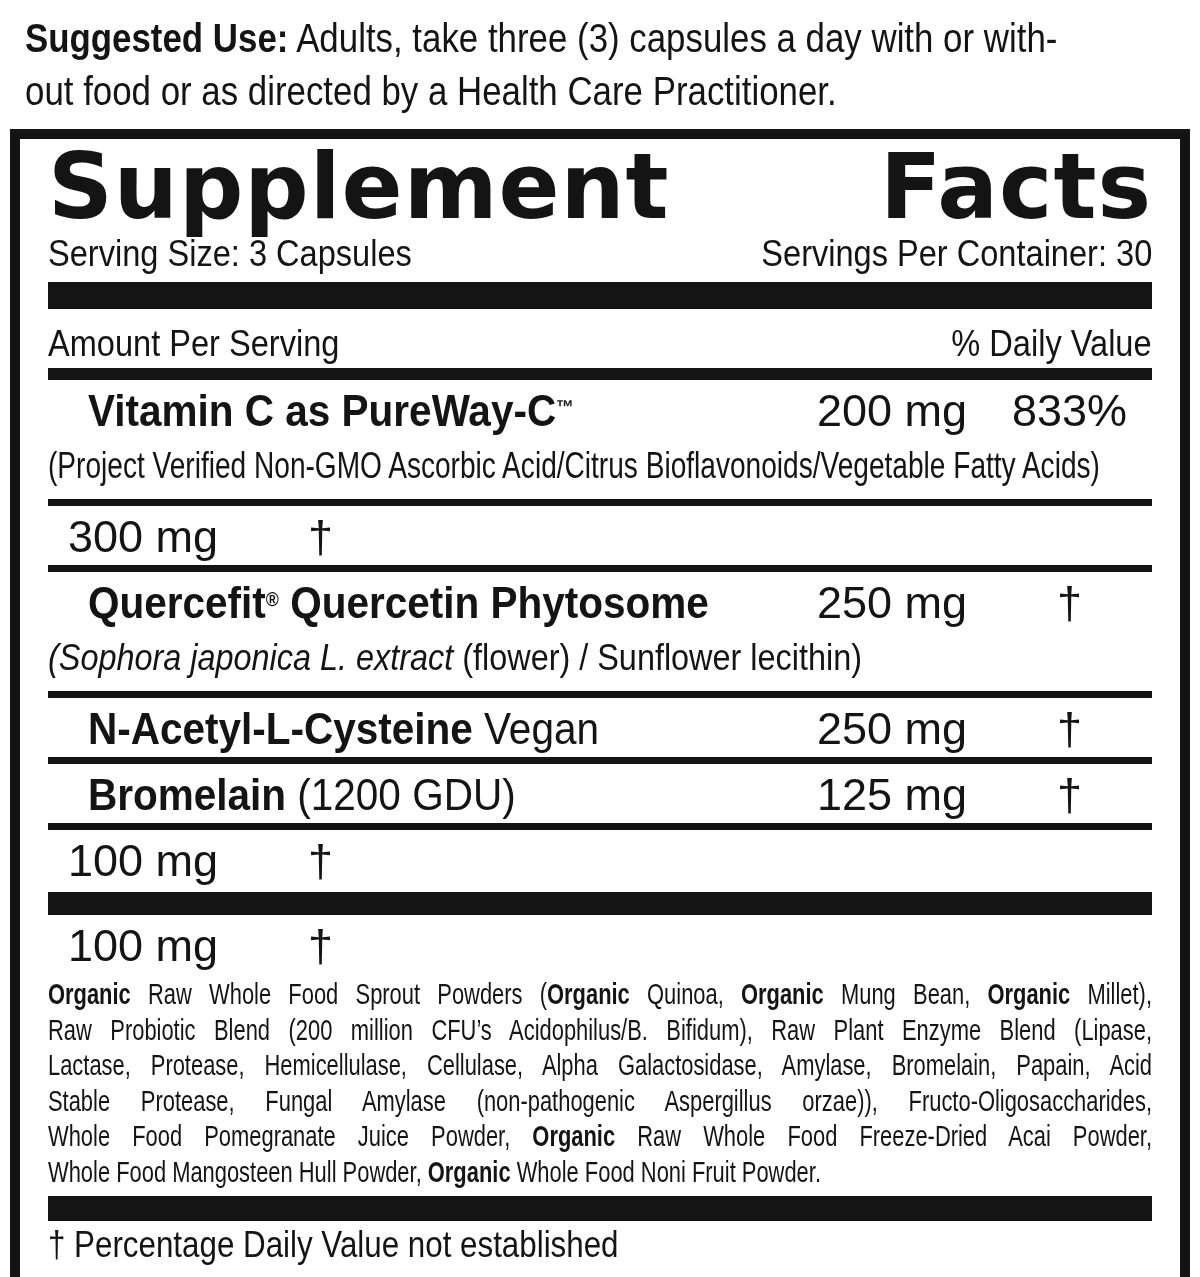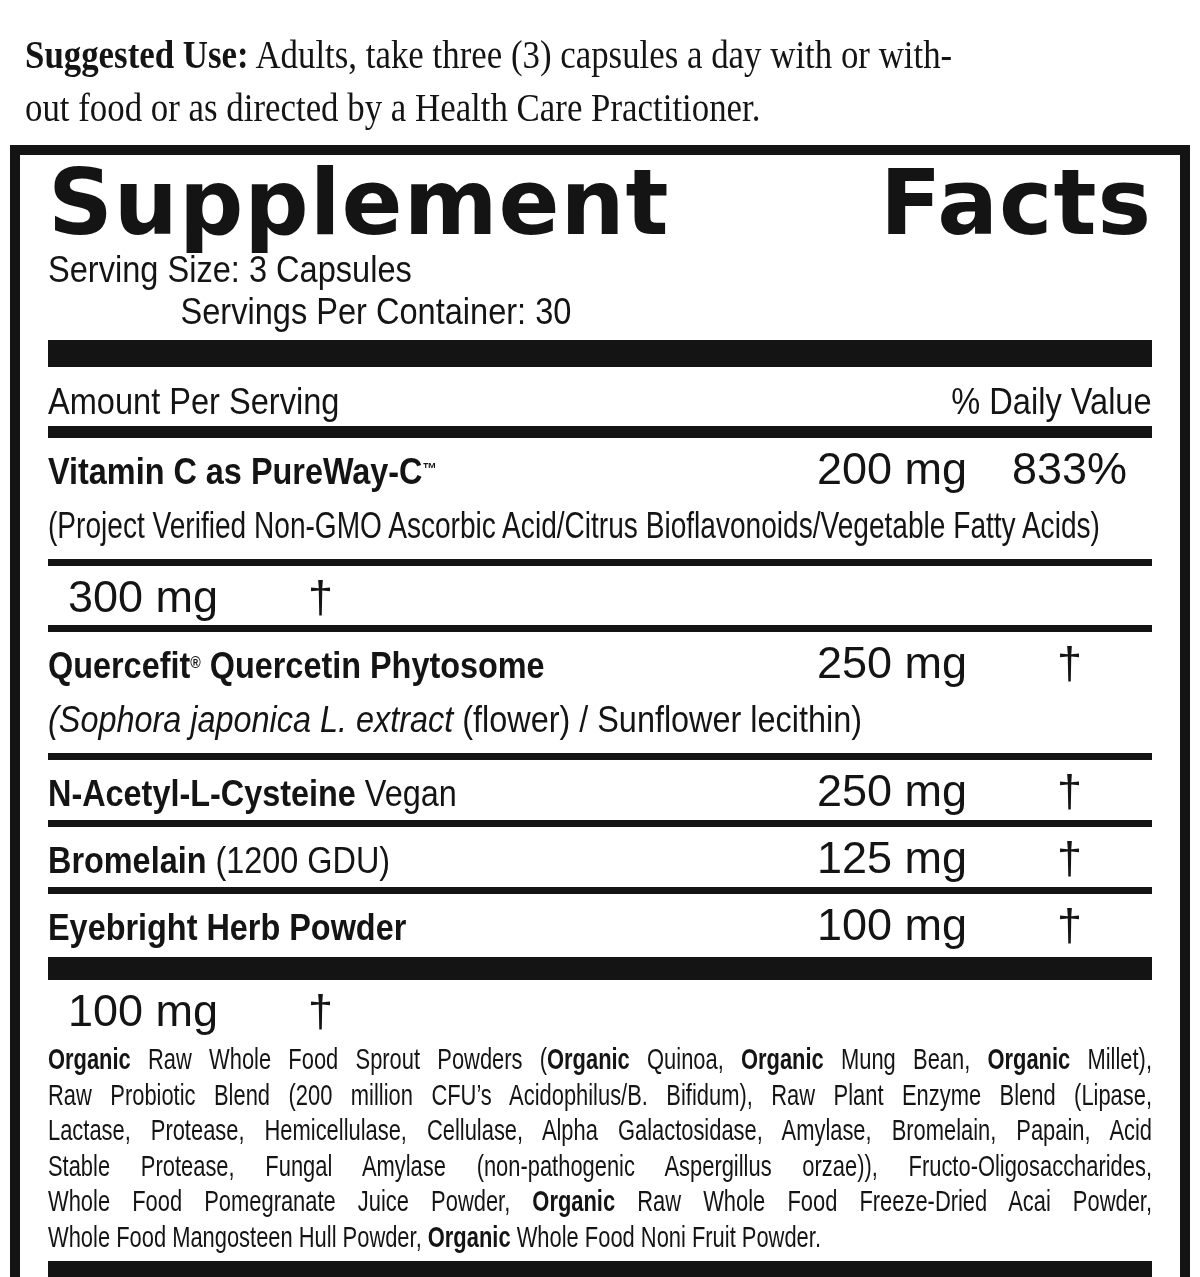--- a/index.html
+++ b/index.html
@@ -6,48 +6,48 @@
   body{
     width:1200px;height:1277px;overflow:hidden;
     background:#ffffff;color:#141414;
     font-family:"Liberation Sans",sans-serif;
     -webkit-font-smoothing:antialiased;
   }
   .b{font-weight:bold;}
   .i{font-style:italic;}
 
   
-  .suggested{padding:28px 0 0 25px;font-size:41px;line-height:53px;font-family:Liberation Serif, serif;}
+  .suggested{padding:12px 0 0 25px;font-size:41px;line-height:53px;}
   .suggested .scale{transform:scaleX(0.85);transform-origin:0 0;width:calc(100%/0.85);}
   .suggested .line{white-space:nowrap;}
 
   
   .box{margin:11px 10px 0 10px;border:10px solid #141414;padding:2px 28px 8px 28px;background:#fff;}
 
   .title{
     display:flex;justify-content:space-between;align-items:baseline;
     font-family:"DejaVu Sans",sans-serif;font-weight:bold;
     font-size:90px;line-height:88px;letter-spacing:1px;margin-top:2px;
   }
 
-  .serving-row{display:flex;justify-content:space-between;font-size:37px;line-height:42px;margin:2px 0 7px 0;white-space:nowrap;flex-direction:column;}
+  .serving-row{display:flex;justify-content:space-between;font-size:37px;line-height:42px;margin:2px 0 7px 0;white-space:nowrap;}
   .sqL{display:inline-block;transform:scaleX(0.88);transform-origin:0 50%;}
   .sqR{display:inline-block;transform:scaleX(0.88);transform-origin:100% 50%;}
 
   .bar{background:#141414;}
   .bar.h27{height:27px;}
   .bar.h12{height:12px;}
   .bar.h23{height:23px;margin-top:3px;}
   .bar.h25{height:25px;margin:5px 0 4px 0;}
   .sep{height:7px;background:#141414;}
 
   .colhead{display:flex;justify-content:space-between;font-size:37px;line-height:37px;padding:16px 0 6px 0;white-space:nowrap;}
 
   .row{display:flex;align-items:baseline;padding:5px 0 2px 0;}
-  .row .name{flex:1;font-weight:bold;font-size:36px;line-height:48px;white-space:nowrap;}
+  .row .name{flex:1;font-weight:bold;font-size:45px;line-height:48px;white-space:nowrap;margin-left:40px;}
   .name-in{display:inline-block;transform:scaleX(0.9);transform-origin:0 50%;}
   .row .amt{width:190px;text-align:center;font-size:45px;font-weight:normal;}
   .row .dv{width:165px;text-align:center;font-size:45px;font-weight:normal;}
   .sup{font-size:0.44em;position:relative;top:-0.62em;}
   .reg{font-weight:normal;}
 
   .sub{display:block;font-size:36px;line-height:42px;font-weight:normal;white-space:nowrap;padding-bottom:12px;}
   .sub .in{display:inline-block;transform-origin:0 50%;}
   .sub-a .in{transform:scaleX(0.78);}
   .sub-b .in{transform:scaleX(0.9);}
@@ -127,21 +127,20 @@
   <div class="sep"></div>
 
   <div class="row">
     <span class="name"><span class="name-in"><span>Bromelain</span><span class="reg"> (1200 GDU)</span></span></span>
     <span class="amt">125 mg</span>
     <span class="dv">†</span>
   </div>
   <div class="sep"></div>
 
   <div class="row">
-    <span class="name"><span class="name-in">Eyebright Herb Powder</span></span>
     <span class="amt">100 mg</span>
     <span class="dv">†</span>
   </div>
 
   <div class="bar h23"></div>
 
   <div class="row">
     <span class="amt">100 mg</span>
     <span class="dv">†</span>
   </div>

